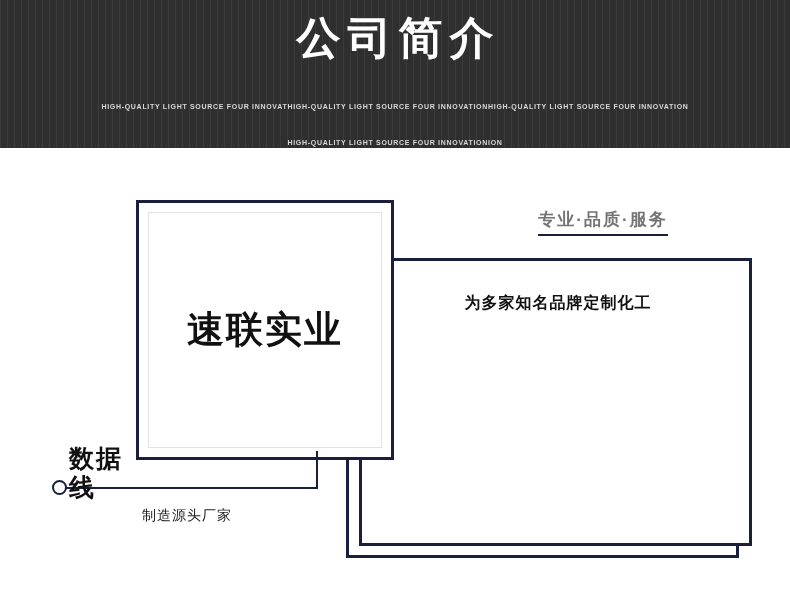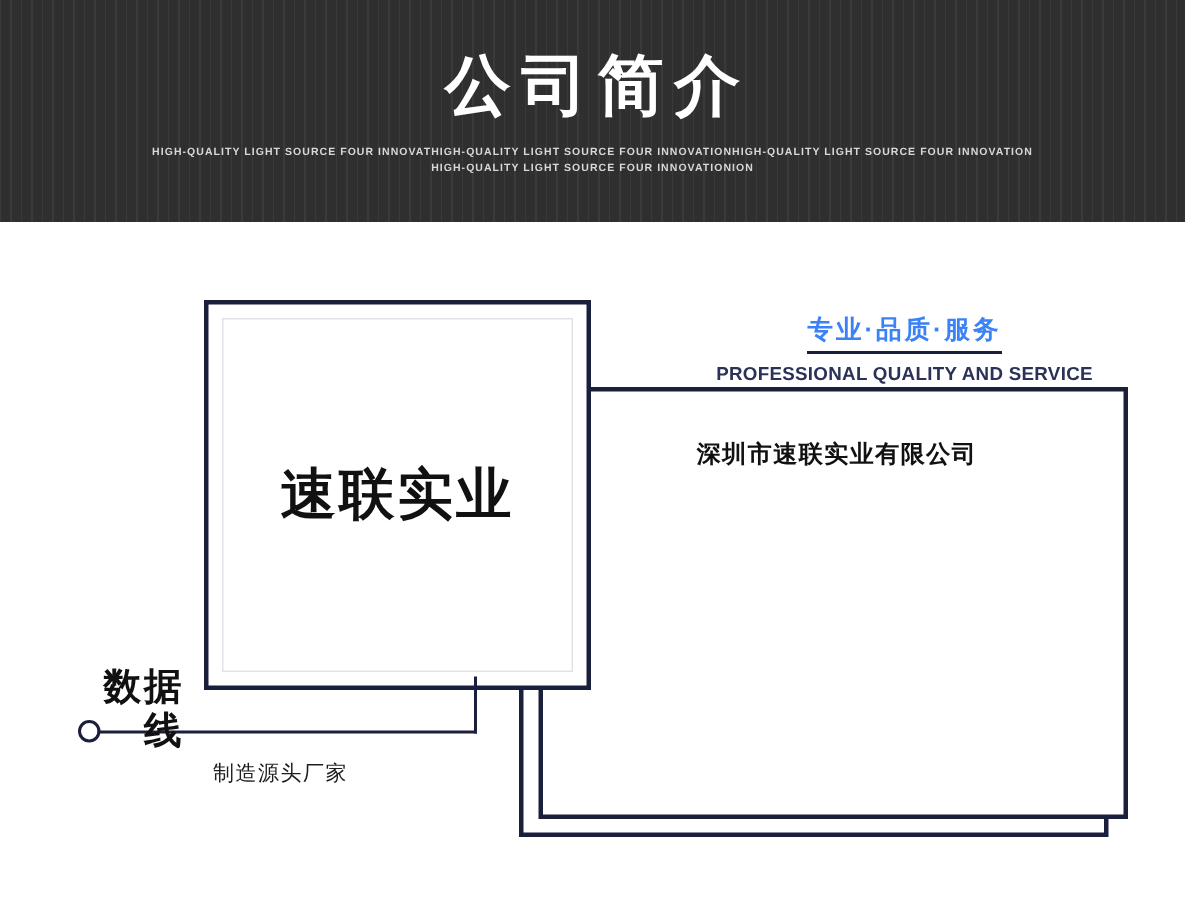--- a/index.html
+++ b/index.html
@@ -40,22 +40,22 @@
       rgba(0,0,0,0) 1px,
       rgba(0,0,0,0) 7px
     );
   }
   .banner-inner {
     position: absolute;
     inset: 0;
     display: flex;
     flex-direction: column;
     align-items: center;
-    justify-content: center;
-    padding-top: 4px;
+    justify-content: space-between;
+    padding-top: 14px;
     box-sizing: border-box;
   }
   .banner-title {
     color: #ffffff;
     font-size: 44px;
     font-weight: bold;
     letter-spacing: 7px;
     line-height: 1.1;
     text-indent: 7px;
     margin-bottom: 14px;
@@ -135,21 +135,21 @@
   .slogan {
     position: absolute;
     left: 458px;
     top: 60px;
     width: 290px;
     text-align: center;
   }
   .slogan-cn {
     font-size: 17px;
     font-weight: bold;
-    color: #3b82f6;
+    color: #737373;
     letter-spacing: 2px;
     padding-bottom: 3px;
     border-bottom: 2px solid #1a1f3c;
     display: inline-block;
   }
   .slogan-en {
     margin-top: 6px;
     font-size: 12.5px;
     font-weight: bold;
     color: #2c3157;
@@ -179,21 +179,20 @@
     text-align: justify;
   }
 
   
   .caption {
     position: absolute;
     left: 52px;
     top: 296px;
     width: 320px;
     height: 90px;
-    text-align: right;
   }
   .caption-circle {
     position: absolute;
     left: 0px;
     top: 36px;
     width: 15px;
     height: 15px;
     border: 2px solid #1a1f3c;
     border-radius: 50%;
     box-sizing: border-box;
@@ -255,25 +254,24 @@
     <div class="frame-inner"></div>
 
     <div class="logo-frame">
       <div class="logo-inner">
         <span class="logo-text">速联实业</span>
       </div>
     </div>
 
     <div class="slogan">
       <div class="slogan-cn">专业·品质·服务</div>
-      <div class="slogan-en">PROFESSIONAL QUALITY AND SERVICE</div>
     </div>
 
     <div class="company">
-      <div class="company-name">深圳市速联实业有限公司</div>
+      <div class="company-name">为多家知名品牌定制化工</div>
     </div>
 
     <div class="caption">
       <div class="caption-circle"></div>
       <div class="caption-hline"></div>
       <div class="caption-vline"></div>
       <div class="caption-big">
         <div>数据</div>
         <div>线</div>
       </div>

